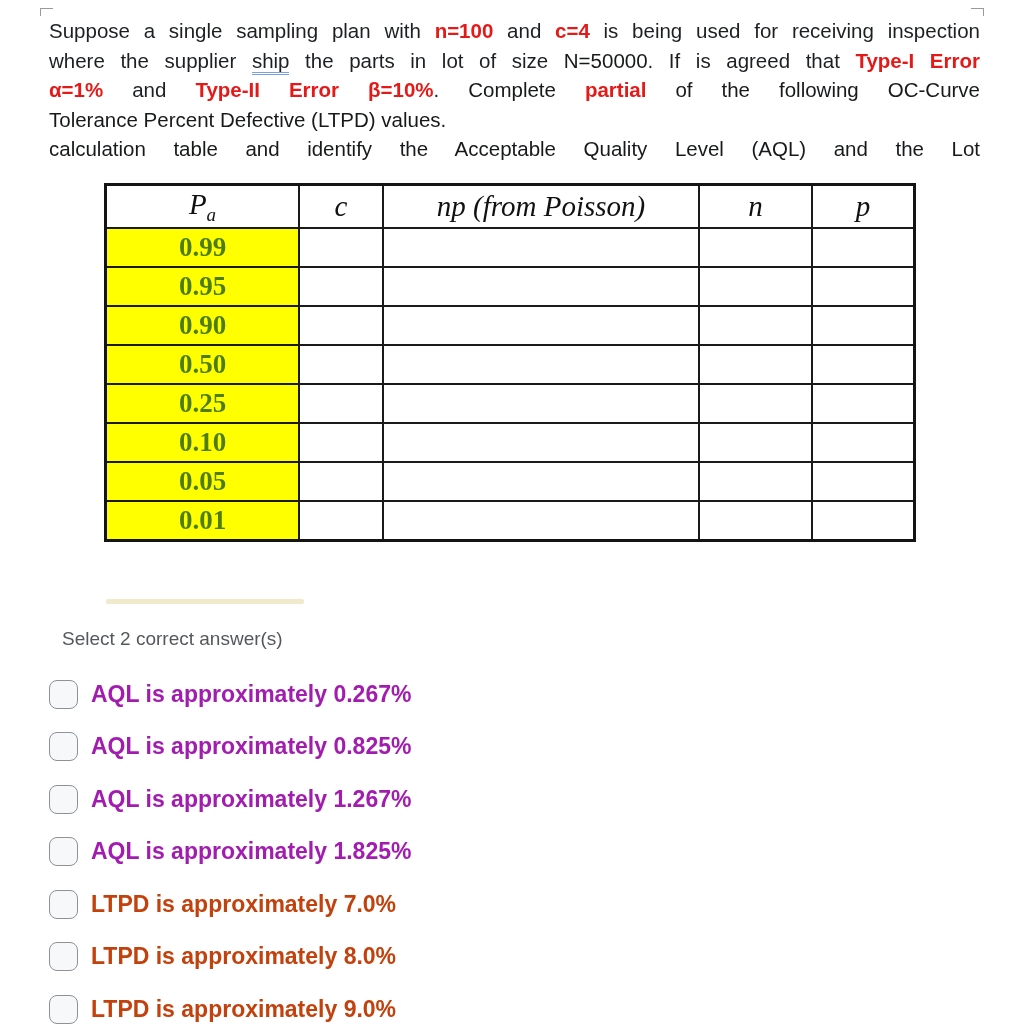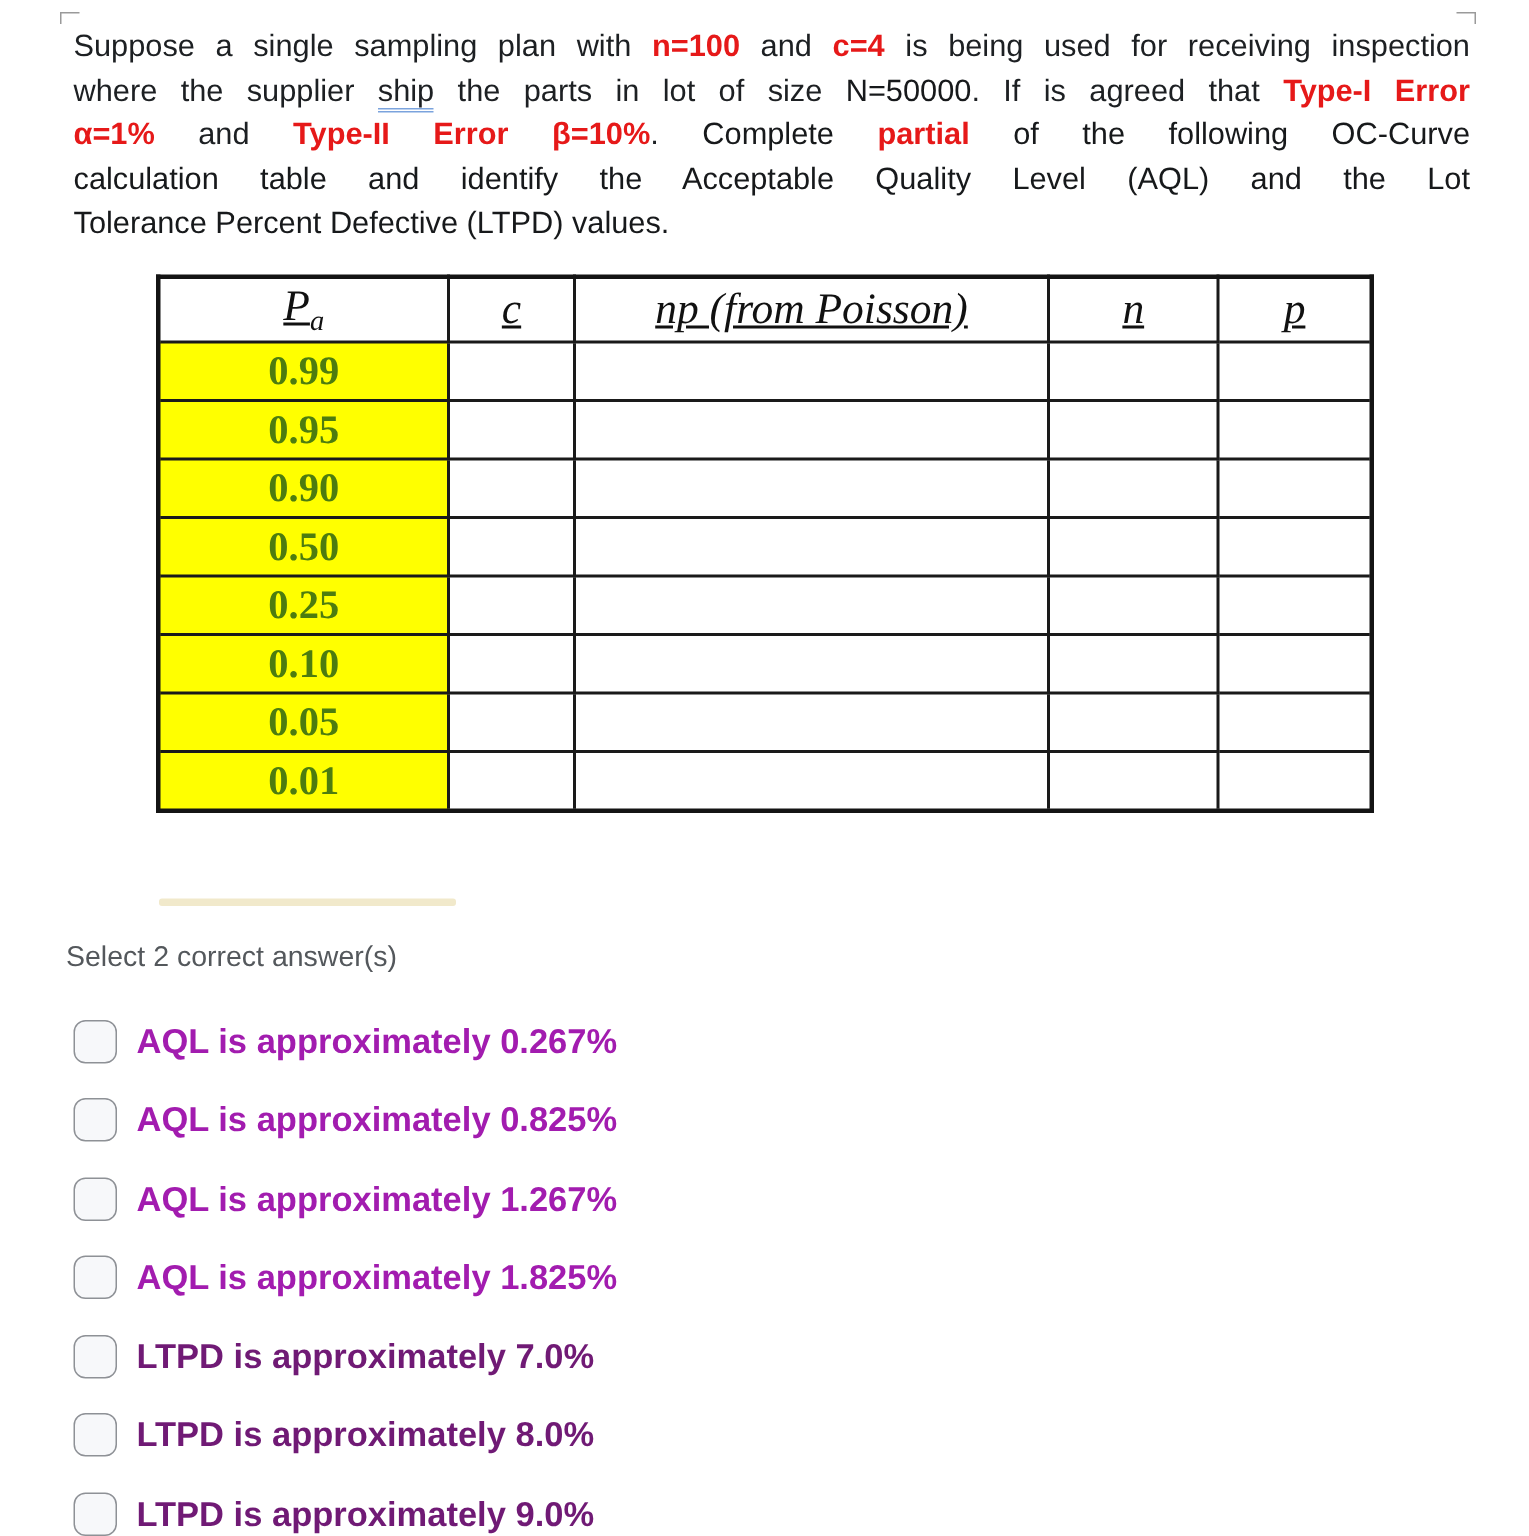--- a/index.html
+++ b/index.html
@@ -24,67 +24,67 @@
   .bb{font-weight:normal;color:#17191b;}
   .ul{border-bottom:3px double #7ba3dd;}
 
   
   .oc-table{position:absolute;left:104px;top:183px;border-collapse:collapse;
     table-layout:fixed;border:3px solid #141414;}
   .oc-table th,.oc-table td{border:2px solid #1a1a1a;padding:0;}
   .oc-table th{
     height:41px;font-family:"Liberation Serif","DejaVu Serif",serif;
     font-style:italic;font-weight:normal;font-size:29px;color:#111;
-    text-align:center;vertical-align:middle;text-decoration:underline;}
+    text-align:center;vertical-align:middle;}
   .oc-table th sub{font-size:19px;font-style:italic;}
   .oc-table td{height:37px;background:#ffffff;}
   .oc-table td.pa{
     background:#ffff00;text-align:center;vertical-align:middle;
     font-family:"Liberation Serif","DejaVu Serif",serif;
     font-weight:bold;font-size:27px;color:#4d7c0f;}
   .col-pa{width:191px;} .col-c{width:82px;} .col-np{width:314px;}
   .col-n{width:111px;} .col-p{width:100px;}
 
   .table-shadow{position:absolute;left:106px;top:599px;width:198px;height:5px;
     background:#f1e9cb;border-radius:2px;}
 
   
-  .instruction{position:absolute;left:44px;top:628px;
+  .instruction{position:absolute;left:62px;top:628px;
     font-size:19px;color:#54585c;}
   .options{position:absolute;left:49px;top:679px;
     display:flex;flex-direction:column;gap:22.5px;}
   .opt{display:flex;align-items:center;gap:13px;height:30px;cursor:pointer;}
   .cb{width:27px;height:27px;flex:none;background:#f7f8fa;
     border:1.5px solid #8e9196;border-radius:8px;}
   .lbl{font-size:23px;font-weight:bold;color:#a21caf;white-space:nowrap;}
-  .lbl.ltpd{color:#701a75;}
+  .lbl.ltpd{color:#c2410c;}
 </style>
 </head>
 <body>
 
 <div class="canvas">
 
   <div class="mark-tl"></div>
   <div class="mark-tr"></div>
 
   <div class="question">
     <div class="qline">
       <span>Suppose a single sampling plan with </span><span class="rb">n=100</span><span> and </span><span class="rb">c=4</span><span> is being used for receiving inspection</span>
     </div>
     <div class="qline">
       <span>where the supplier </span><span class="ul">ship</span><span> the parts in lot of size </span><span class="bb">N=50000</span><span>. If is agreed that </span><span class="rb">Type-I Error</span>
     </div>
     <div class="qline">
       <span class="rb">α=1%</span><span> and </span><span class="rb">Type-II Error β=10%</span><span>. </span><span class="bb">Complete </span><span class="rb">partial</span><span class="bb"> of the following OC-Curve</span>
     </div>
+    <div class="qline last">
+      <span class="bb">Tolerance Percent Defective (LTPD) values.</span>
+    </div>
     <div class="qline">
       <span class="bb">calculation table and identify the Acceptable Quality Level (AQL) and the Lot</span>
-    </div>
-    <div class="qline last">
-      <span class="bb">Tolerance Percent Defective (LTPD) values.</span>
     </div>
   </div>
 
   <table class="oc-table">
     <thead>
       <tr>
         <th class="col-pa"><span>P</span><sub>a</sub></th>
         <th class="col-c">c</th>
         <th class="col-np">np (from Poisson)</th>
         <th class="col-n">n</th>

